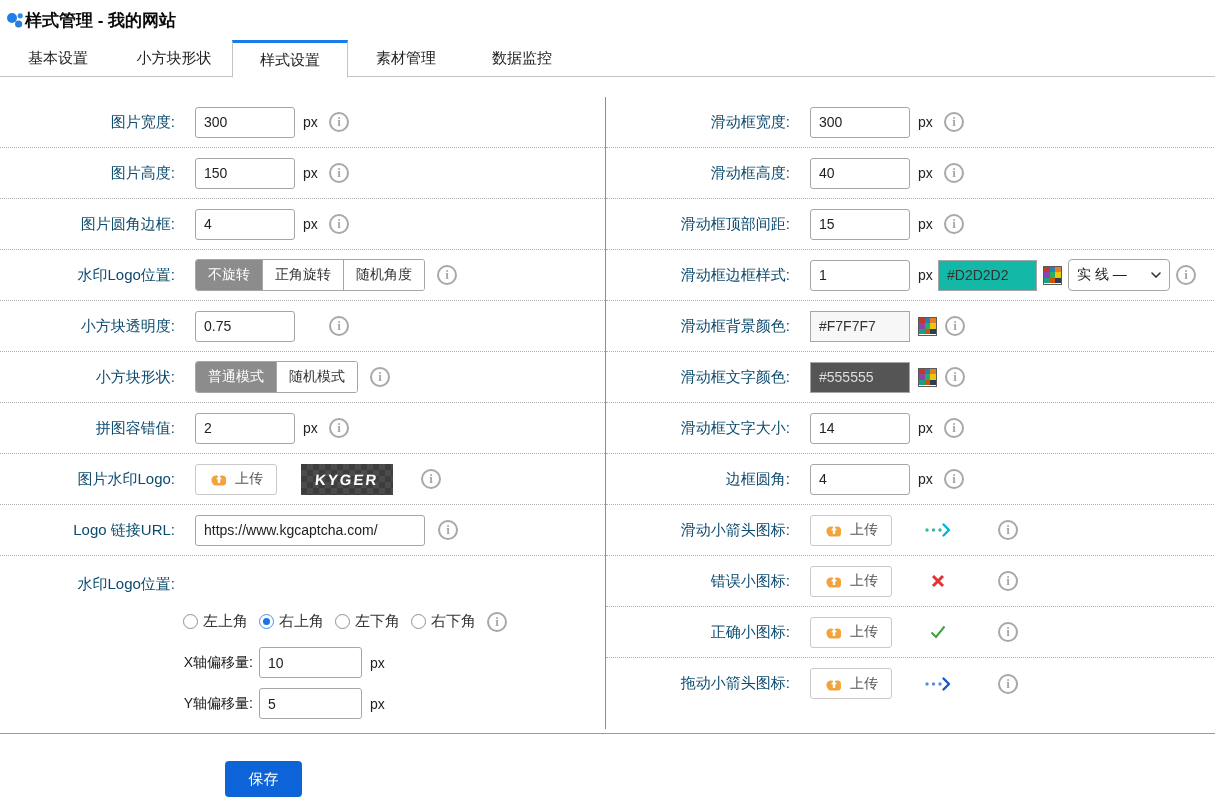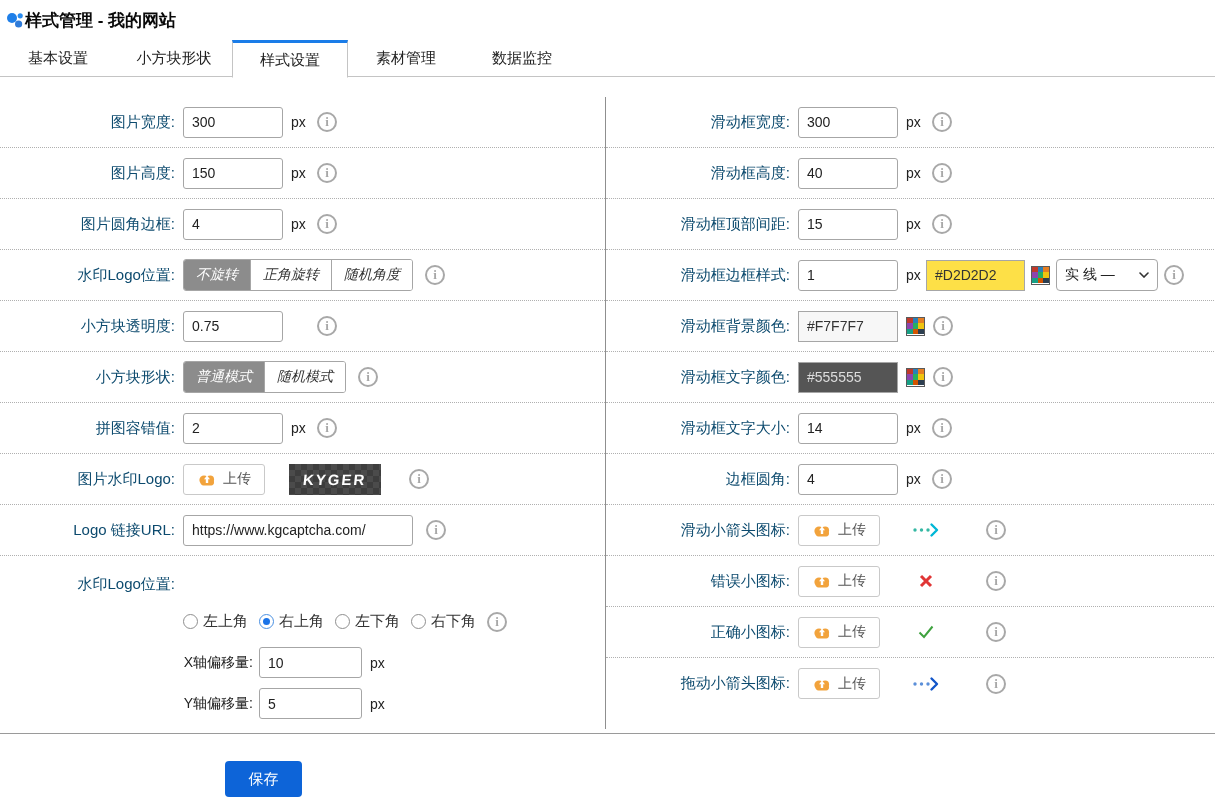--- a/index.html
+++ b/index.html
@@ -22,35 +22,35 @@
   .content { display:flex; padding-top:20px; }
   .col { }
   .col.left { width:606px; border-right:1px solid #8f8f8f; }
   .col.right { width:608px; }
 
   .row { display:flex; align-items:center; min-height:51px; border-bottom:1px dotted #b0b0b0; }
   .row.last { border-bottom:none; }
   .flabel { font-size:15px; color:#0c4a6e; text-align:right; flex:none; }
   .left .flabel { width:175px; }
   .right .flabel { width:184px; }
-  .ctrl { display:flex; align-items:center; margin-left:8px; gap:8px;justify-content:flex-end; }
+  .ctrl { display:flex; align-items:center; margin-left:20px; gap:8px;justify-content:flex-end; }
   .val-area { width:126px; display:flex; align-items:center; gap:8px; flex:none; }
 
   .txt { width:100px; height:31px; border:1px solid #a6a6a6; border-radius:3px;
     padding:0 8px; font-size:14px; color:#222; font-family:inherit; background:#fff; }
   .txt.url { width:230px; }
   .unit { font-size:14px; color:#222; }
 
   .info { flex:none; width:20px; height:20px; border-radius:50%; border:2px solid #a8a8a8;
     color:#a8a8a8; display:flex; align-items:center; justify-content:center;
     font-family:"Liberation Serif", serif; font-size:13px; font-weight:bold; cursor:pointer; }
   .info::before { content:"i"; }
 
   
-  .seg { display:flex; border:1px solid #a6a6a6; border-radius:3px; overflow:hidden; height:32px;font-style:italic; }
+  .seg { display:flex; border:1px solid #a6a6a6; border-radius:3px; overflow:hidden; height:32px; }
   .seg-btn { padding:0 12px; display:flex; align-items:center; font-size:14px; color:#333;
     background:#fff; border-left:1px solid #a6a6a6; cursor:pointer; white-space:nowrap; }
   .seg-btn:first-child { border-left:none; }
   .seg-btn.active { background:#8c8c8c; color:#fff; }
   .seg-wrap { display:flex; align-items:center; gap:12px; }
 
   
   .upload { display:flex; align-items:center; justify-content:center; gap:6px; width:82px;
     height:31px; background:#fff; border:1px solid #c9c9c9; border-radius:3px; font-size:14px;
     color:#555; cursor:pointer; flex:none; font-family:inherit; }
@@ -308,21 +308,21 @@
       </div>
     </div>
 
     <div class="row row-border">
       <span class="flabel">滑动框边框样式:</span>
       <div class="ctrl">
         <span class="val-area">
           <input class="txt" value="1" style="">
           <span class="unit">px</span>
         </span>
-        <span class="swatch" style="width: 99px; background: #fde047;">#D2D2D2</span>
+        <span class="swatch" style="width: 99px; background: #14b8a6;">#D2D2D2</span>
         <span class="palette">
           <span style="background:#c0392b"></span>
             <span style="background:#2980b9"></span>
             <span style="background:#e67e22"></span>
           <span style="background:#8e44ad"></span>
             <span style="background:#27ae60"></span>
             <span style="background:#f1c40f"></span>
           <span style="background:#16a085"></span>
             <span style="background:#d35400"></span>
             <span style="background:#2c3e50"></span>

